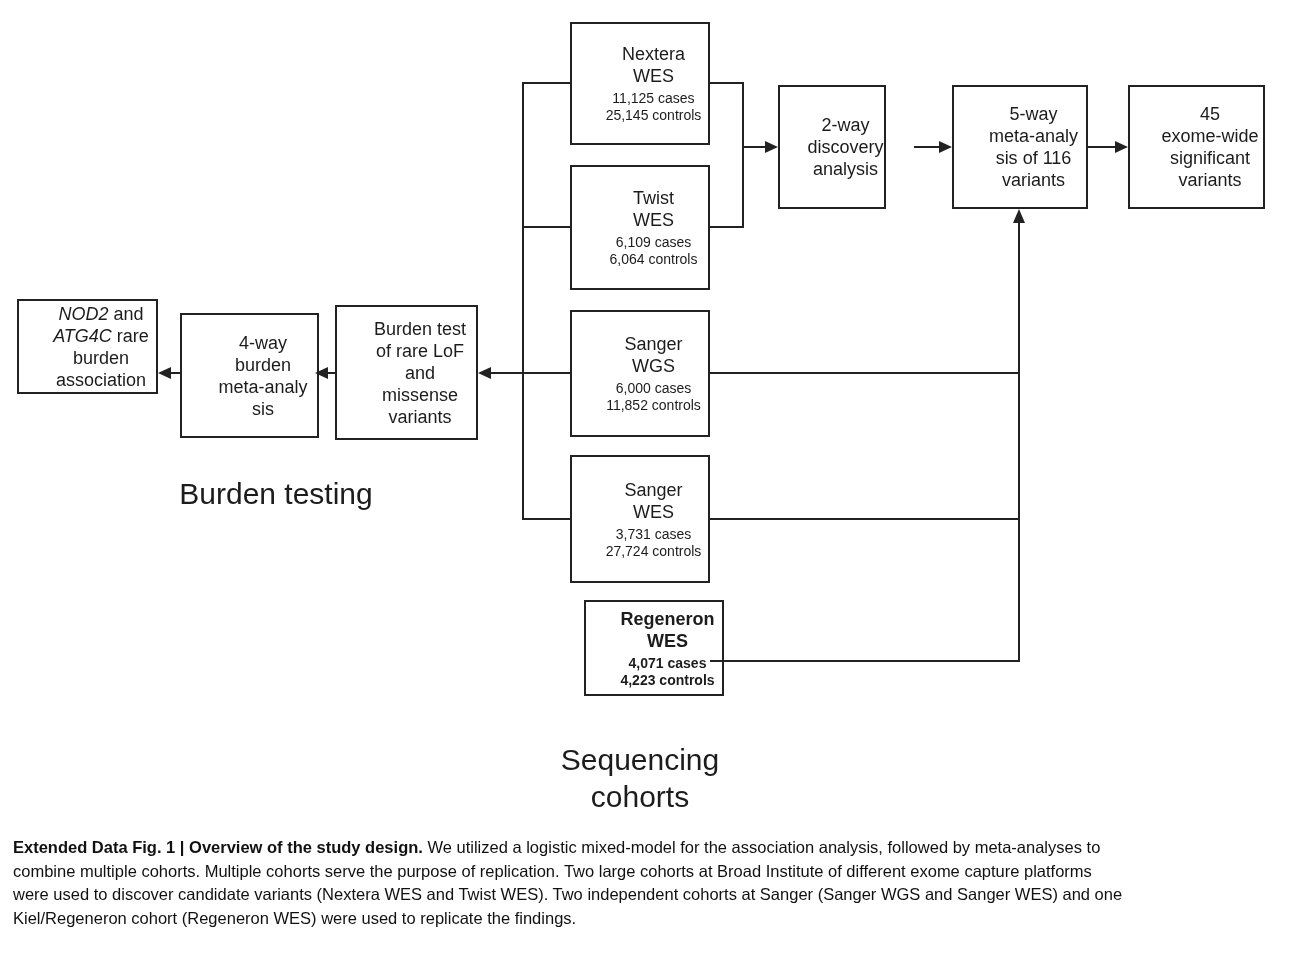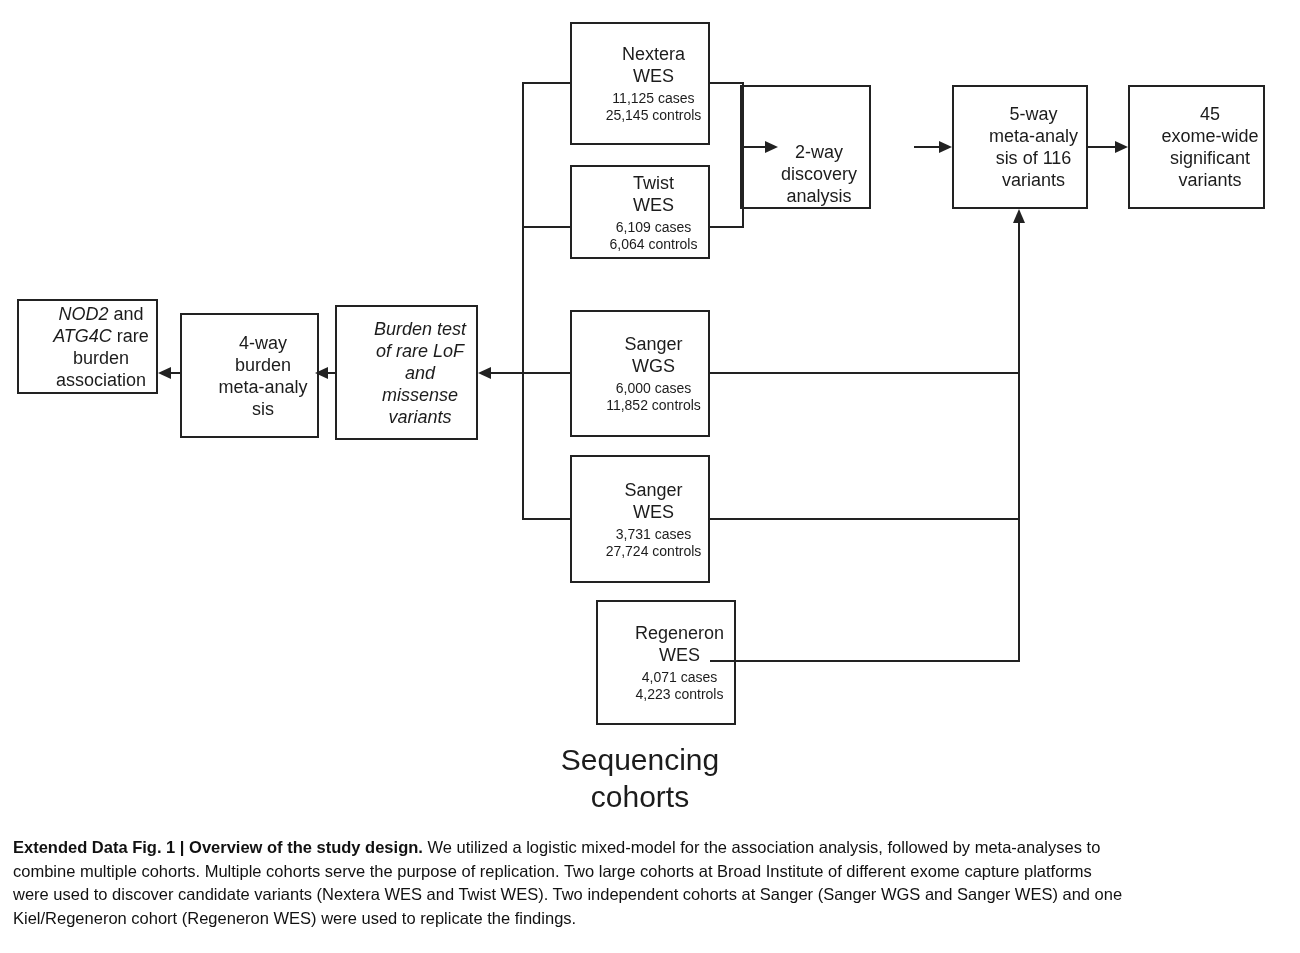--- a/index.html
+++ b/index.html
@@ -48,73 +48,74 @@
     color:#111111;
     white-space:pre-line;
   }
   .cap-bold{font-weight:bold;}
 </style>
 </head>
 <body>
 
 <div class="canvas">
 
+  <div class="sec-label" style="left:100px;top:475px;width:352px;">Burden testing</div>
   <div class="sec-label" style="left:490px;top:741px;width:300px;">Sequencing
 cohorts</div>
 
   <div class="box" style="left:570px;top:22px;width:140px;height:123px;">
     <div class="name ml">Nextera
 WES</div>
     <div class="stats ml">11,125 cases
 25,145 controls</div>
   </div>
-  <div class="box" style="left:570px;top:165px;width:140px;height:94px;">
+  <div class="box" style="left:570px;top:165px;width:140px;height:125px;">
     <div class="name ml">Twist
 WES</div>
     <div class="stats ml">6,109 cases
 6,064 controls</div>
   </div>
   <div class="box" style="left:570px;top:310px;width:140px;height:127px;">
     <div class="name ml">Sanger
 WGS</div>
     <div class="stats ml">6,000 cases
 11,852 controls</div>
   </div>
   <div class="box" style="left:570px;top:455px;width:140px;height:128px;">
     <div class="name ml">Sanger
 WES</div>
     <div class="stats ml">3,731 cases
 27,724 controls</div>
   </div>
-  <div class="box" style="left:596px;top:600px;width:140px;height:125px;">
+  <div class="box" style="left:584px;top:600px;width:140px;height:96px;font-weight:bold;">
     <div class="name ml">Regeneron
 WES</div>
     <div class="stats ml">4,071 cases
 4,223 controls</div>
   </div>
 
-  <div class="box" style="left:740px;top:85px;width:131px;height:124px;justify-content:flex-end;">
+  <div class="box" style="left:778px;top:85px;width:108px;height:124px;">
     <div class="label ml">2-way
 discovery
 analysis</div>
   </div>
   <div class="box" style="left:952px;top:85px;width:136px;height:124px;">
     <div class="label ml">5-way
 meta-analy
 sis of 116
 variants</div>
   </div>
   <div class="box" style="left:1128px;top:85px;width:137px;height:124px;">
     <div class="label ml">45
 exome-wide
 significant
 variants</div>
   </div>
 
-  <div class="box" style="left:335px;top:305px;width:143px;height:135px;font-style:italic;">
+  <div class="box" style="left:335px;top:305px;width:143px;height:135px;">
     <div class="label ml">Burden test
 of rare LoF
 and
 missense
 variants</div>
   </div>
   <div class="box" style="left:180px;top:313px;width:139px;height:125px;">
     <div class="label ml">4-way
 burden
 meta-analy

